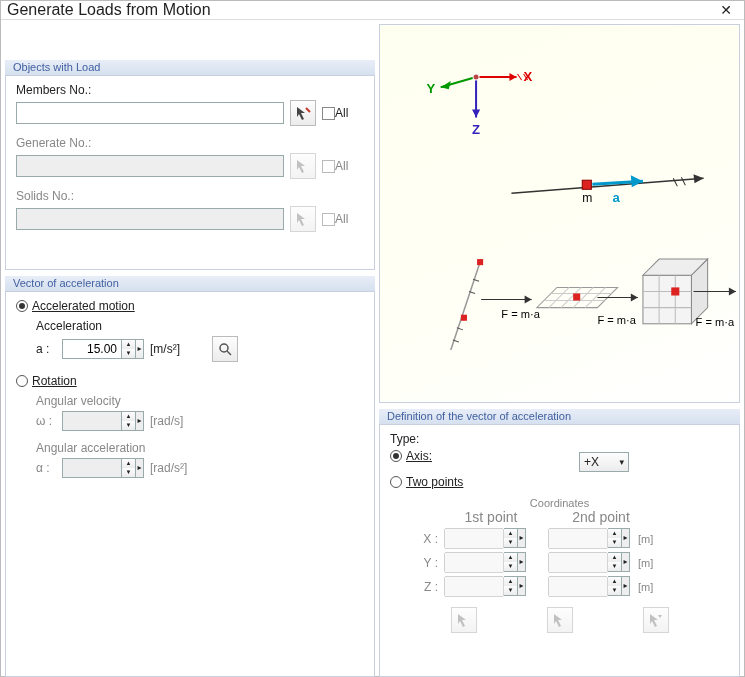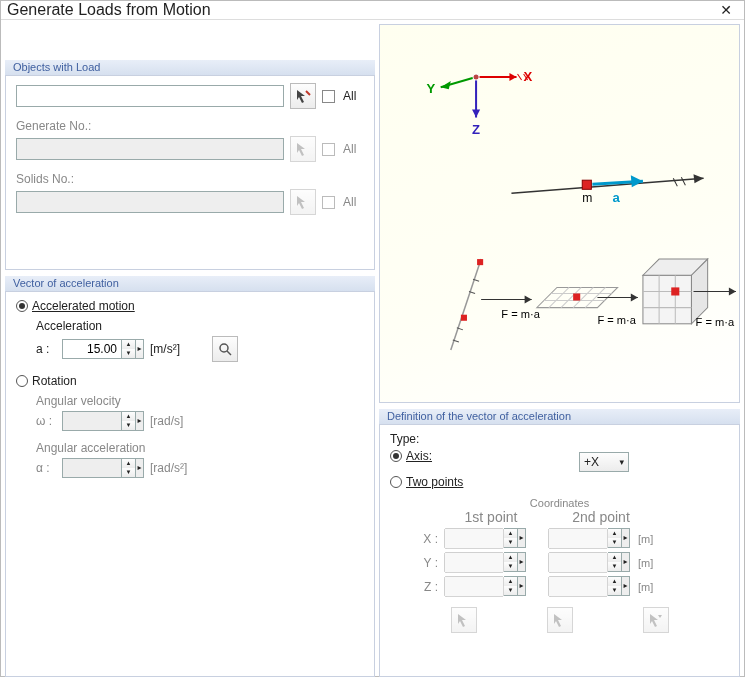--- a/index.html
+++ b/index.html
@@ -15,21 +15,21 @@
   .group-title { position:absolute; top:-1px; left:-1px; right:-1px; font-size:11px; color:#4060a0; padding:1px 8px 2px 8px; background:linear-gradient(#e8eef8,#d6e0ef); border-bottom:1px solid #c8d0e0;}
   .group.padded { padding-top:22px; }
   .label { font-size:12px; color:#222; display:block; margin-bottom:3px;}
   .label.disabled, .disabled { color:#888; }
   .row { display:flex; align-items:center; gap:6px; margin-bottom:10px; }
   .textinput { height:22px; border:1px solid #9aa; background:#fff; flex:1; padding:0 4px; font-size:12px; }
   .textinput.disabled { background:#eee; }
   .iconbtn { width:26px; height:26px; border:1px solid #bbb; background:linear-gradient(#fdfdfd,#ececec); display:inline-flex; align-items:center; justify-content:center; cursor:pointer; }
   .iconbtn svg { width:16px; height:16px; }
   .chk { width:13px; height:13px; border:1px solid #888; background:#fff; display:inline-block; }
-  .all-wrap { display:flex; align-items:center; gap:8px; width:42px; }
+  .all-wrap { display:flex; align-items:center; gap:0; width:42px; }
   .spinner { display:flex; align-items:center; }
   .spinner .num { width:60px; height:20px; border:1px solid #9aa; text-align:right; padding:0 4px; font-size:12px; }
   .spinner .num.disabled { background:#eee; }
   .spinarrows { width:14px; height:20px; border:1px solid #9aa; border-left:0; display:flex; flex-direction:column; }
   .spinarrows div { flex:1; font-size:6px; text-align:center; line-height:9px; background:linear-gradient(#fdfdfd,#ececec); }
   .radio { width:12px; height:12px; border:1px solid #555; border-radius:50%; display:inline-flex; align-items:center; justify-content:center; margin-right:4px; background:#fff; }
   .radio.checked::after { content:''; width:6px; height:6px; background:#333; border-radius:50%; }
   .radio-label { display:flex; align-items:center; margin-bottom:6px; cursor:pointer; }
   .preview { flex:1; border:1px solid #c8d0e0; background:linear-gradient(160deg,#fffff0 0%,#fffff5 60%,#fff 100%); position:relative; min-height:370px; }
   .btnbar { height:40px; border-top:1px solid #ddd; display:flex; align-items:center; padding:0 10px; gap:6px; }
@@ -58,20 +58,21 @@
     <span class="x">✕</span>
   </div>
 
   <div class="content">
 
     <div class="left-panel">
 
       <div class="group padded" style="height:210px;">
         <div class="group-title">Objects with Load</div>
 
+        <span class="label">Members No.:</span>
         <div class="row">
           <input class="textinput" value="" style="">
           <span class="iconbtn">
             <svg viewBox="0 0 16 16">
                 <path d="M2 2 L10 8 L6 8 L9 14 L7 15 L4 9 L2 12 Z" fill="#444"></path>
                 <path d="M11 3 L15 7" stroke="#c0392b" stroke-width="2"></path>
               </svg>
           </span>
           <div class="all-wrap">
             <span class="chk"></span>
@@ -133,21 +134,21 @@
               <svg viewBox="0 0 16 16">
                   <circle cx="7" cy="7" r="4" fill="none" stroke="#555" stroke-width="1.5"></circle>
                   <line x1="10" y1="10" x2="14" y2="14" stroke="#555" stroke-width="1.5"></line>
                 </svg>
             </span>
           </div>
         </div>
 
         <div class="radio-label" style="margin-top:12px">
           <span class="radio"></span>
-          <span style="">Rotation</span>
+          <span style="text-decoration:underline">Rotation</span>
         </div>
         <div class="sub">
           <span class="label disabled">Angular velocity</span>
           <div class="row">
             <span class="disabled" style="width:20px">ω :</span>
             <div class="spinner">
               <input class="num disabled" disabled="" value="" style="">
               <span class="spinarrows">
                   <div>▲</div>
                   <div>▼</div>

